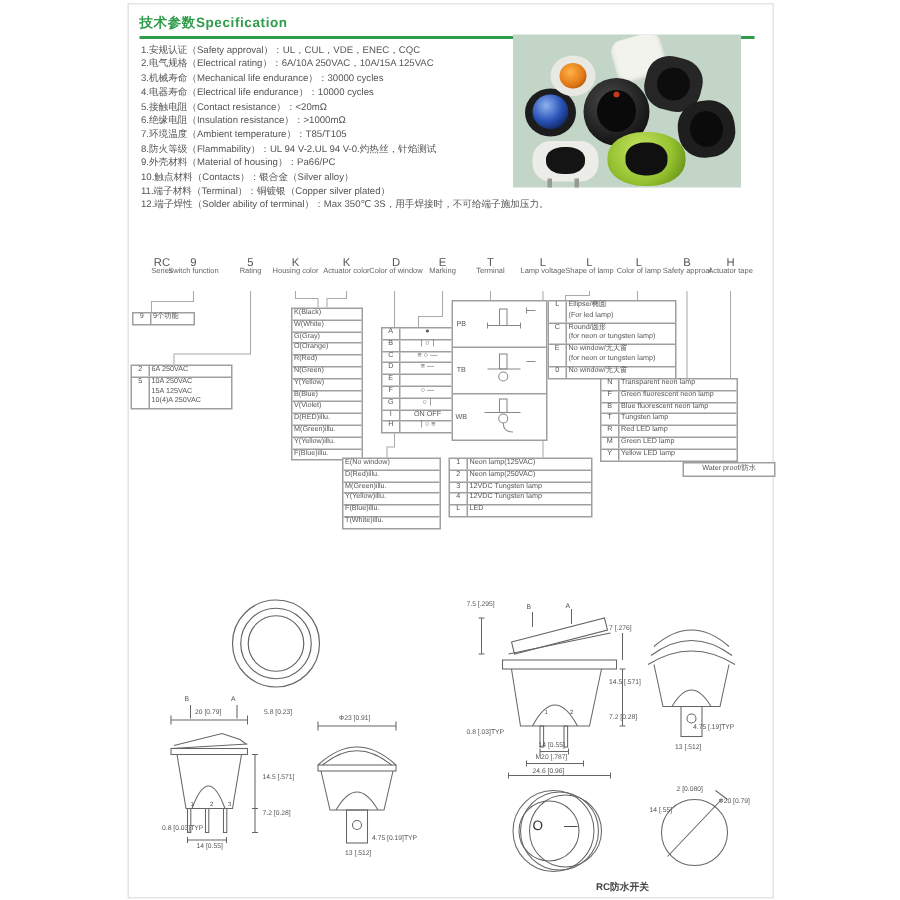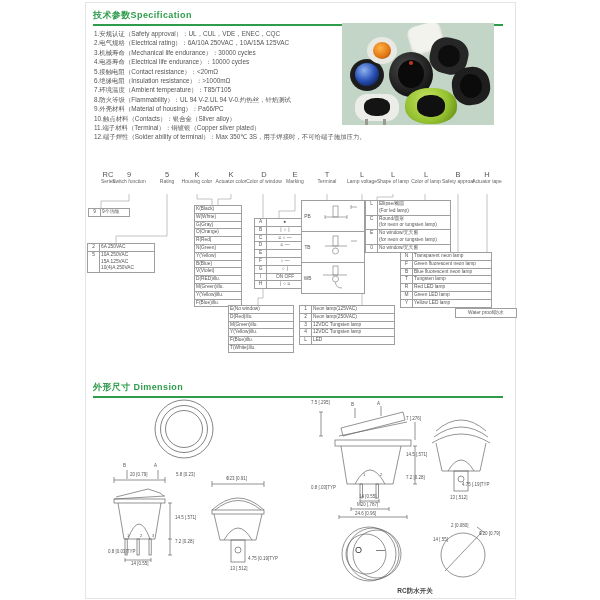--- a/index.html
+++ b/index.html
@@ -416,21 +416,20 @@
           </div>
           <div class="row">
             <div class="cell c0">L</div>
             <div class="cell c1">LED</div>
           </div>
         </div>
     <div class="wp-box">Water proof/防水</div>
   </div>
 
   <div class="dimsec">
-    <div class="sec-header">外形尺寸 Dimension</div>
 
     <div class="draw" style="left:66px;top:16px;width:64px;height:64px">
       <svg width="64" height="64" viewBox="0 0 64 64">
             <g stroke="#666" stroke-width="0.8" fill="none">
         <circle cx="32" cy="32" r="29"></circle>
               <circle cx="32" cy="32" r="23.5"></circle>
               <circle cx="32" cy="32" r="18.5"></circle>
       </g>
           </svg>
     </div>

